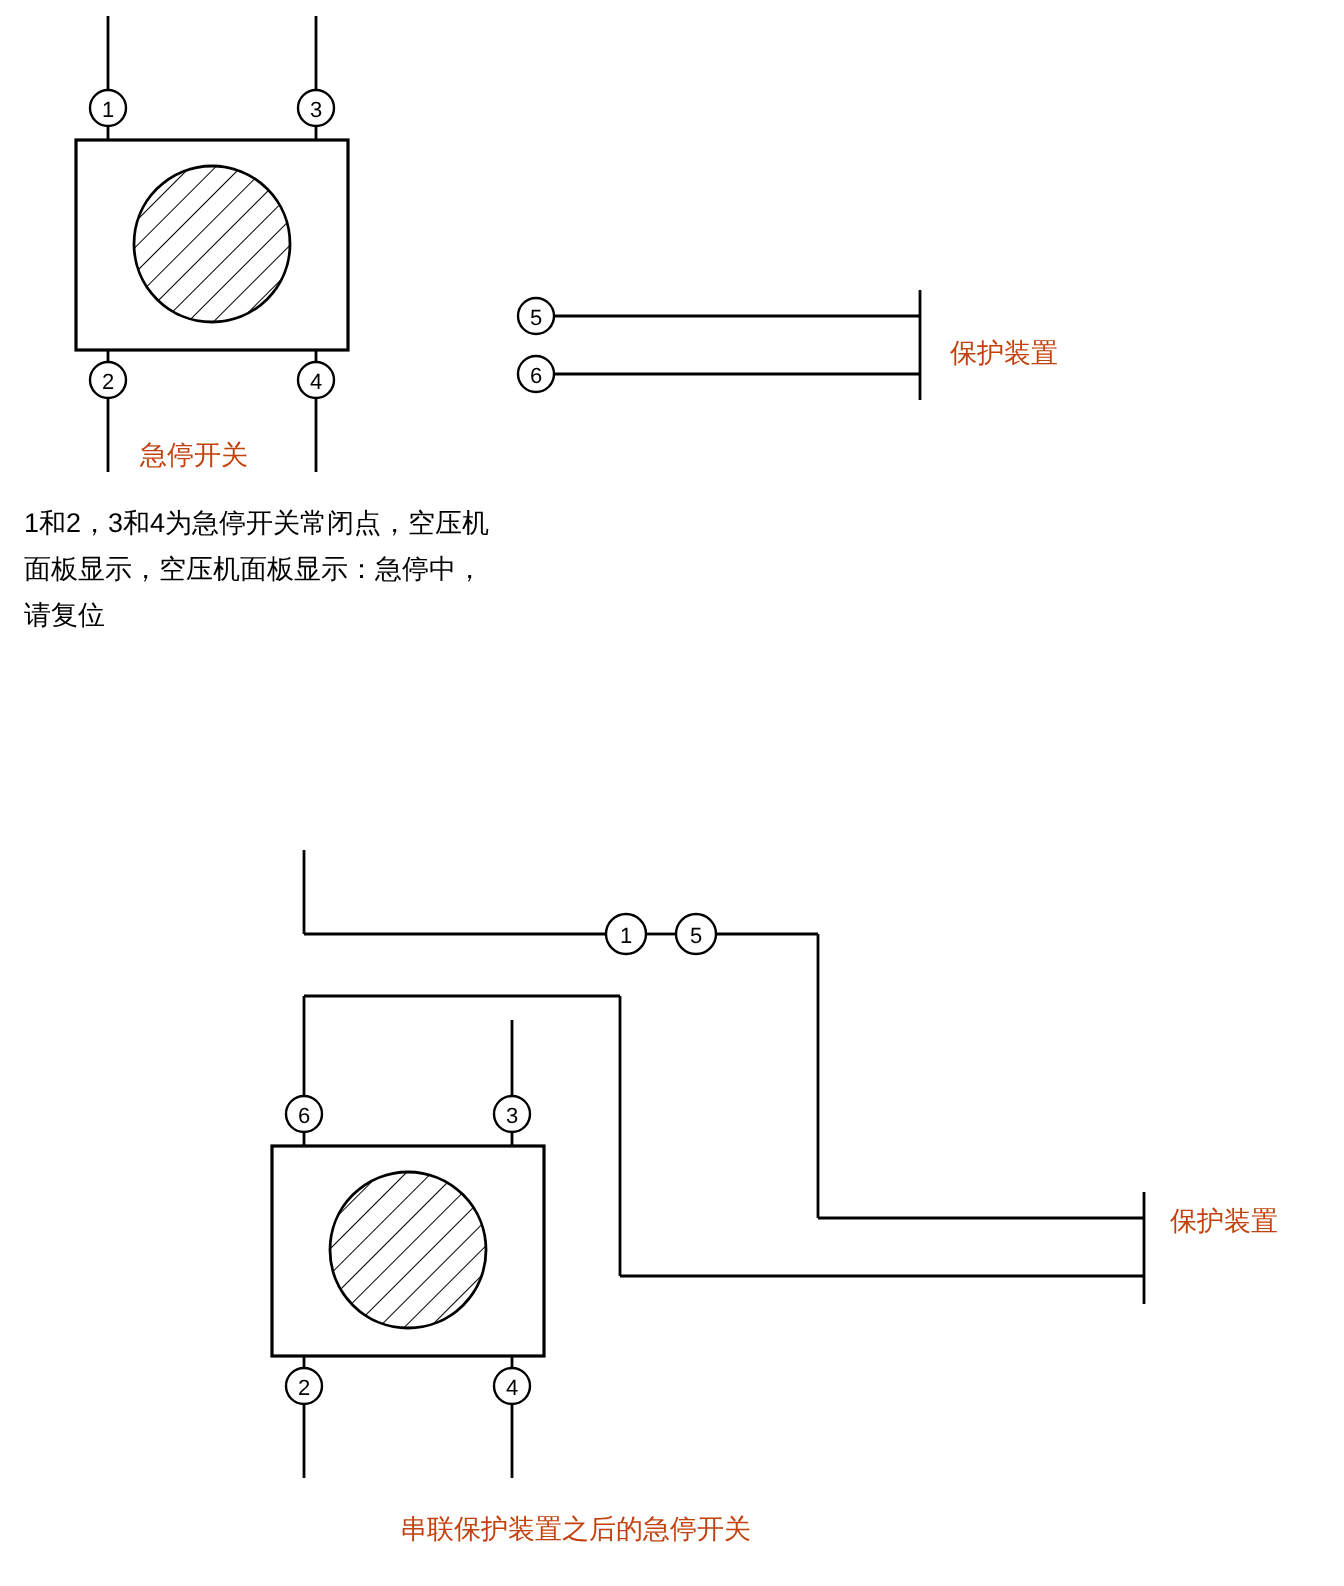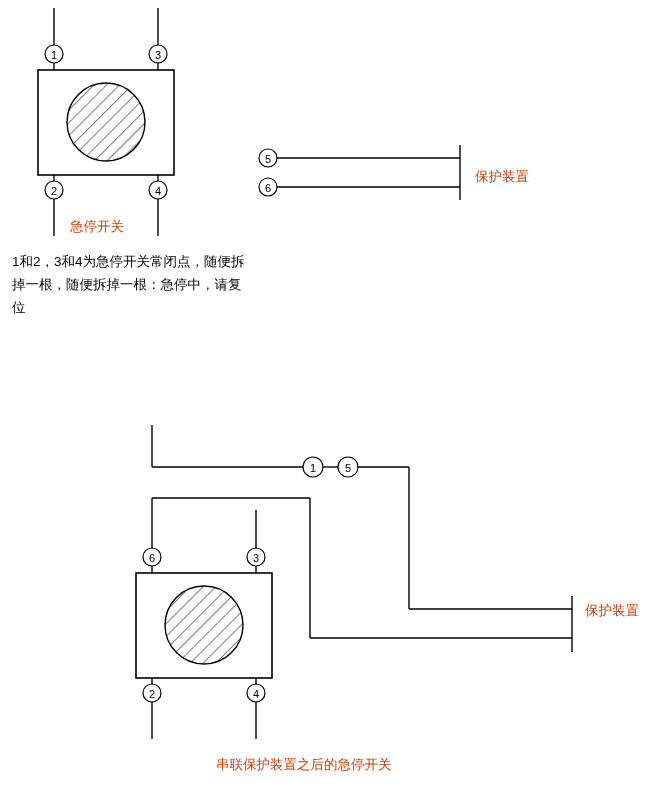--- a/index.html
+++ b/index.html
@@ -142,24 +142,24 @@
       <text x="256" y="561.5" text-anchor="middle" class="node-num">3</text>
 
       <circle cx="152" cy="693" r="9" fill="#ffffff" stroke="#000" stroke-width="1.2"></circle>
       <text x="152" y="697.5" text-anchor="middle" class="node-num">2</text>
 
       <circle cx="256" cy="693" r="9" fill="#ffffff" stroke="#000" stroke-width="1.2"></circle>
       <text x="256" y="697.5" text-anchor="middle" class="node-num">4</text>
     </g>
   </svg>
 
-  <div class="txt caption" style="left:70px; top:218px;font-family:Liberation Mono, monospace;">急停开关</div>
+  <div class="txt caption" style="left:70px; top:218px;">急停开关</div>
 
-  <div class="para" style="left:12px; top:250px; width:240px;">1和2，3和4为急停开关常闭点，随便拆掉一根，随便拆掉一根：急停中，请复位</div>
+  <div class="para" style="left:12px; top:250px; width:240px;">1和2，3和4为急停开关常闭点，空压机面板显示，空压机面板显示：急停中，请复位</div>
 
   <div class="txt" style="left:475px; top:167px;">保护装置</div>
 
 
   <div class="txt" style="left:585px; top:601px;">保护装置</div>
 
-  <div class="txt caption" style="left:216px; top:755px;">串联保护装置之后的急停开关</div>
+  <div class="txt caption" style="left:200px; top:755px;">串联保护装置之后的急停开关</div>
 
 </div>
 
 </body></html>

